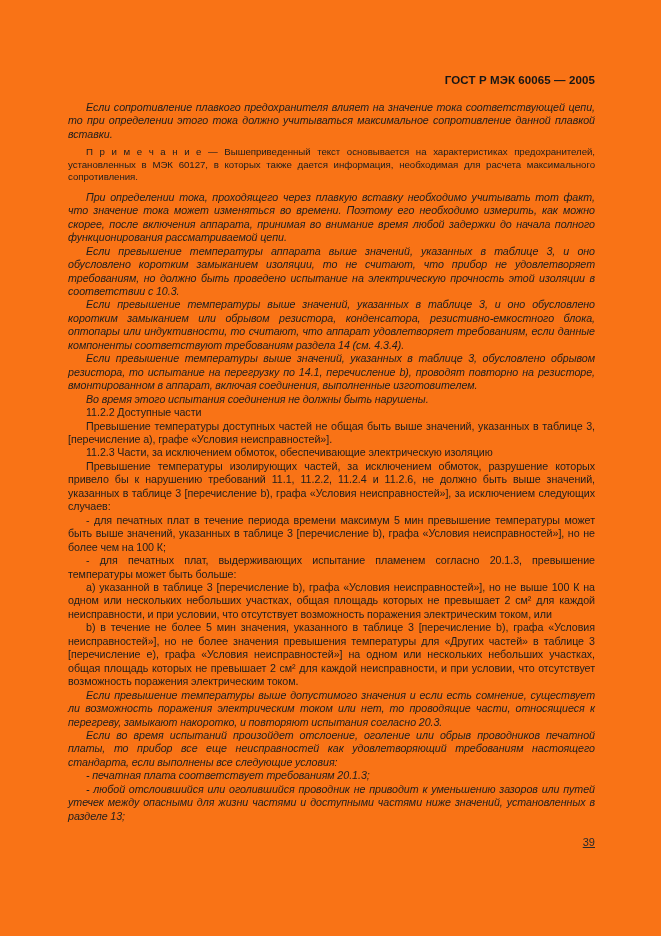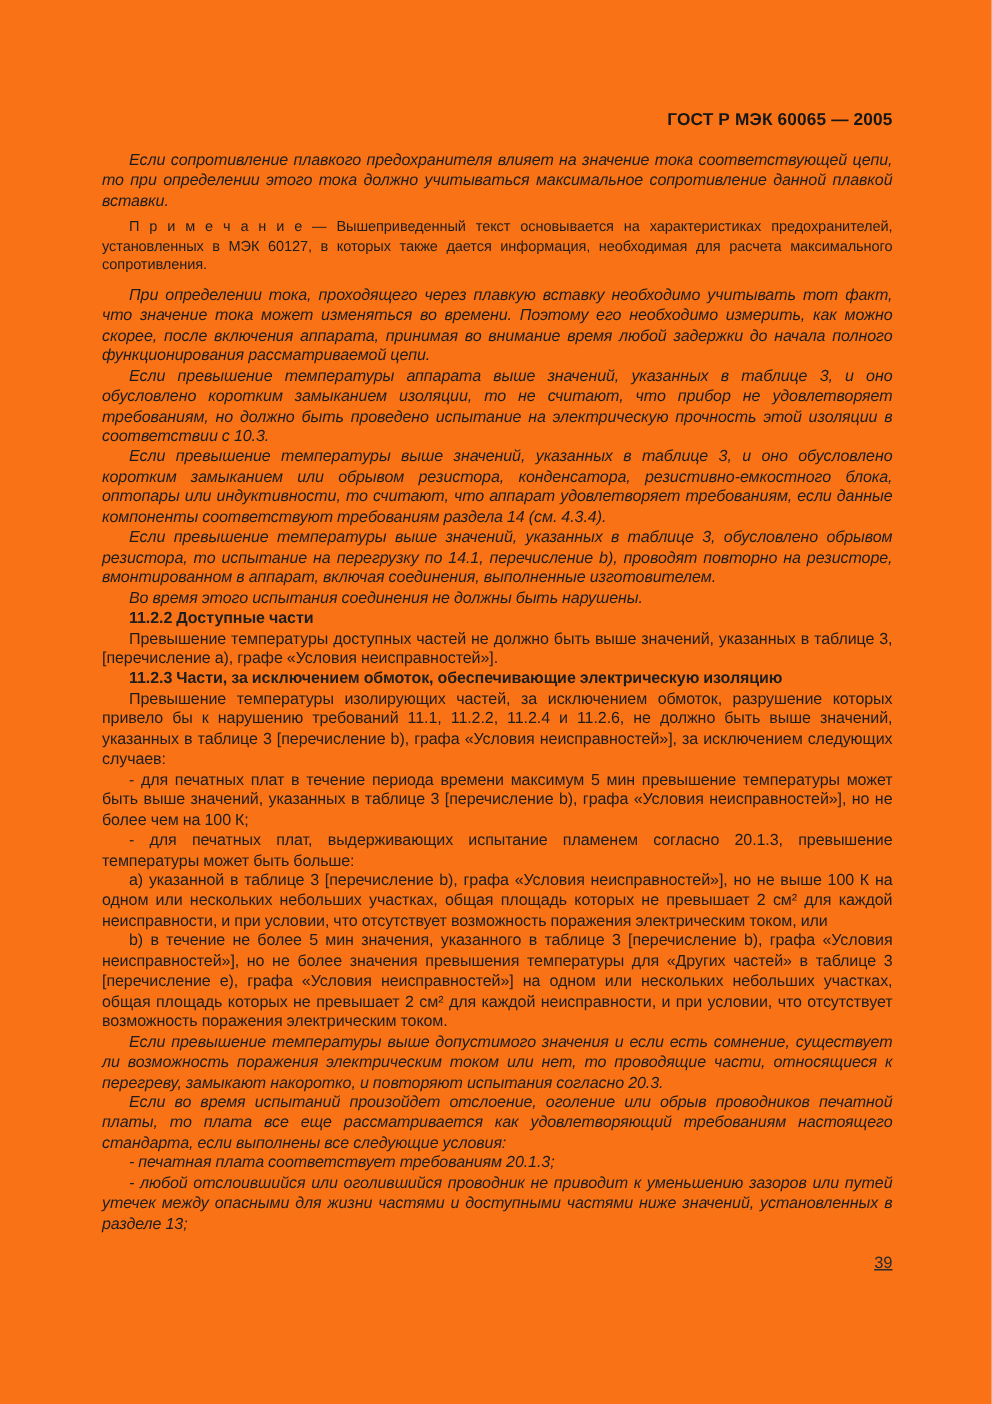--- a/index.html
+++ b/index.html
@@ -38,21 +38,21 @@
     text-indent: 18px;
     letter-spacing: -0.05px;
     word-spacing: -0.2px;
   }
   .p-italic { font-style: italic; }
   .p-note {
     font-size: 9.7px !important;
     line-height: 12.5px !important;
     margin: 5px 0 7px 0 !important;
   }
-  .p-head { font-weight: bold; text-align: left !important; }
+  .p-head { font-weight: normal; text-align: left !important; }
   .page-number {
     text-align: right;
     margin-top: 13px;
     font-size: 11px;
     color: #2a2a2a;
     text-decoration: underline;
   }
 </style>
 </head>
 <body>
@@ -64,28 +64,28 @@
 
     <div class="text-block">
       <p class="p-italic">Если сопротивление плавкого предохранителя влияет на значение тока соответствующей цепи, то при определении этого тока должно учитываться максимальное сопротивление данной плавкой вставки.</p>
       <p class="p-note">П р и м е ч а н и е — Вышеприведенный текст основывается на характеристиках предохранителей, установленных в МЭК 60127, в которых также дается информация, необходимая для расчета максимального сопротивления.</p>
       <p class="p-italic">При определении тока, проходящего через плавкую вставку необходимо учитывать тот факт, что значение тока может изменяться во времени. Поэтому его необходимо измерить, как можно скорее, после включения аппарата, принимая во внимание время любой задержки до начала полного функционирования рассматриваемой цепи.</p>
       <p class="p-italic">Если превышение температуры аппарата выше значений, указанных в таблице 3, и оно обусловлено коротким замыканием изоляции, то не считают, что прибор не удовлетворяет требованиям, но должно быть проведено испытание на электрическую прочность этой изоляции в соответствии с 10.3.</p>
       <p class="p-italic">Если превышение температуры выше значений, указанных в таблице 3, и оно обусловлено коротким замыканием или обрывом резистора, конденсатора, резистивно-емкостного блока, оптопары или индуктивности, то считают, что аппарат удовлетворяет требованиям, если данные компоненты соответствуют требованиям раздела 14 (см. 4.3.4).</p>
       <p class="p-italic">Если превышение температуры выше значений, указанных в таблице 3, обусловлено обрывом резистора, то испытание на перегрузку по 14.1, перечисление b), проводят повторно на резисторе, вмонтированном в аппарат, включая соединения, выполненные изготовителем.</p>
       <p class="p-italic">Во время этого испытания соединения не должны быть нарушены.</p>
       <p class="p-head">11.2.2 Доступные части</p>
-      <p class="p-body">Превышение температуры доступных частей не должно быть выше значений, указанных в таблице 3, [перечисление а), графе «Условия неисправностей»].</p>
+      <p class="p-body">Превышение температуры доступных частей не общая быть выше значений, указанных в таблице 3, [перечисление а), графе «Условия неисправностей»].</p>
       <p class="p-head">11.2.3 Части, за исключением обмоток, обеспечивающие электрическую изоляцию</p>
       <p class="p-body">Превышение температуры изолирующих частей, за исключением обмоток, разрушение которых привело бы к нарушению требований 11.1, 11.2.2, 11.2.4 и 11.2.6, не должно быть выше значений, указанных в таблице 3 [перечисление b), графа «Условия неисправностей»], за исключением следующих случаев:</p>
       <p class="p-body">- для печатных плат в течение периода времени максимум 5 мин превышение температуры может быть выше значений, указанных в таблице 3 [перечисление b), графа «Условия неисправностей»], но не более чем на 100 К;</p>
       <p class="p-body">- для печатных плат, выдерживающих испытание пламенем согласно 20.1.3, превышение температуры может быть больше:</p>
       <p class="p-body">а) указанной в таблице 3 [перечисление b), графа «Условия неисправностей»], но не выше 100 К на одном или нескольких небольших участках, общая площадь которых не превышает 2 см² для каждой неисправности, и при условии, что отсутствует возможность поражения электрическим током, или</p>
       <p class="p-body">b) в течение не более 5 мин значения, указанного в таблице 3 [перечисление b), графа «Условия неисправностей»], но не более значения превышения температуры для «Других частей» в таблице 3 [перечисление е), графа «Условия неисправностей»] на одном или нескольких небольших участках, общая площадь которых не превышает 2 см² для каждой неисправности, и при условии, что отсутствует возможность поражения электрическим током.</p>
       <p class="p-italic">Если превышение температуры выше допустимого значения и если есть сомнение, существует ли возможность поражения электрическим током или нет, то проводящие части, относящиеся к перегреву, замыкают накоротко, и повторяют испытания согласно 20.3.</p>
-      <p class="p-italic">Если во время испытаний произойдет отслоение, оголение или обрыв проводников печатной платы, то плата все еще рассматривается как удовлетворяющий требованиям настоящего стандарта, если выполнены все следующие условия:</p>
+      <p class="p-italic">Если во время испытаний произойдет отслоение, оголение или обрыв проводников печатной платы, то прибор все еще неисправностей как удовлетворяющий требованиям настоящего стандарта, если выполнены все следующие условия:</p>
       <p class="p-italic">- печатная плата соответствует требованиям 20.1.3;</p>
       <p class="p-italic">- любой отслоившийся или оголившийся проводник не приводит к уменьшению зазоров или путей утечек между опасными для жизни частями и доступными частями ниже значений, установленных в разделе 13;</p>
     </div>
 
     <div class="page-number">39</div>
   </div>
 </div>
 
 </body></html>

